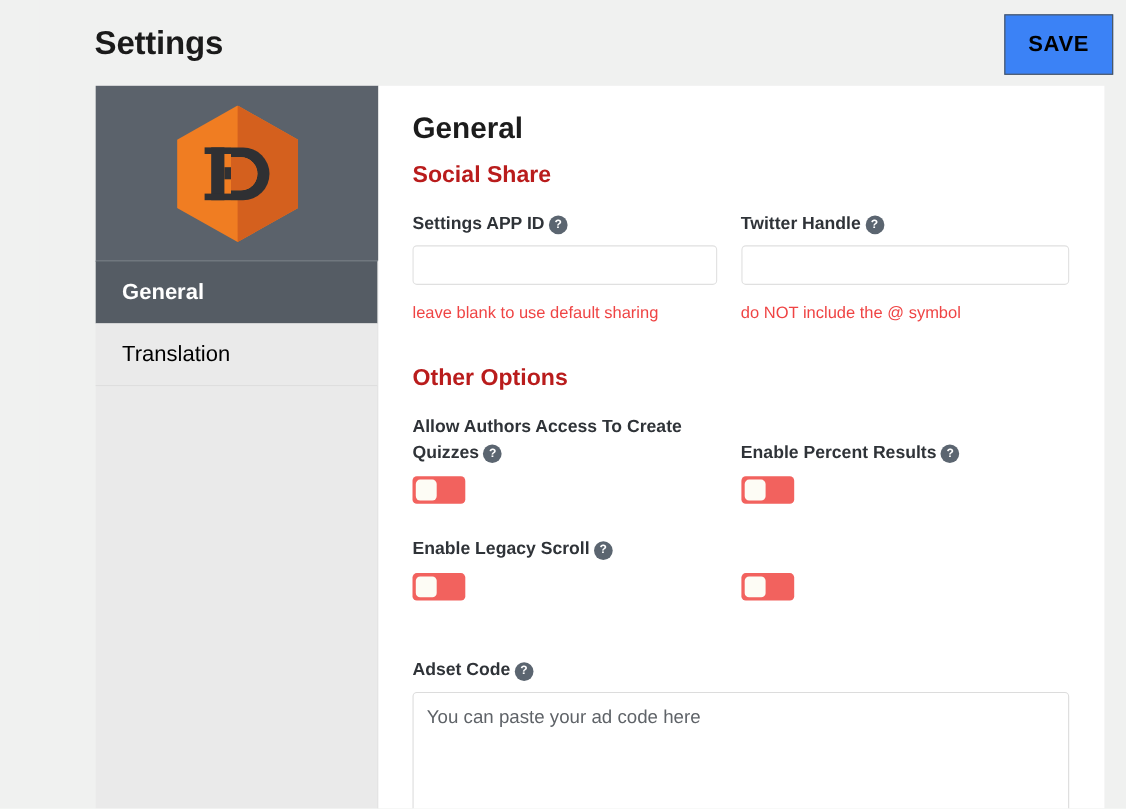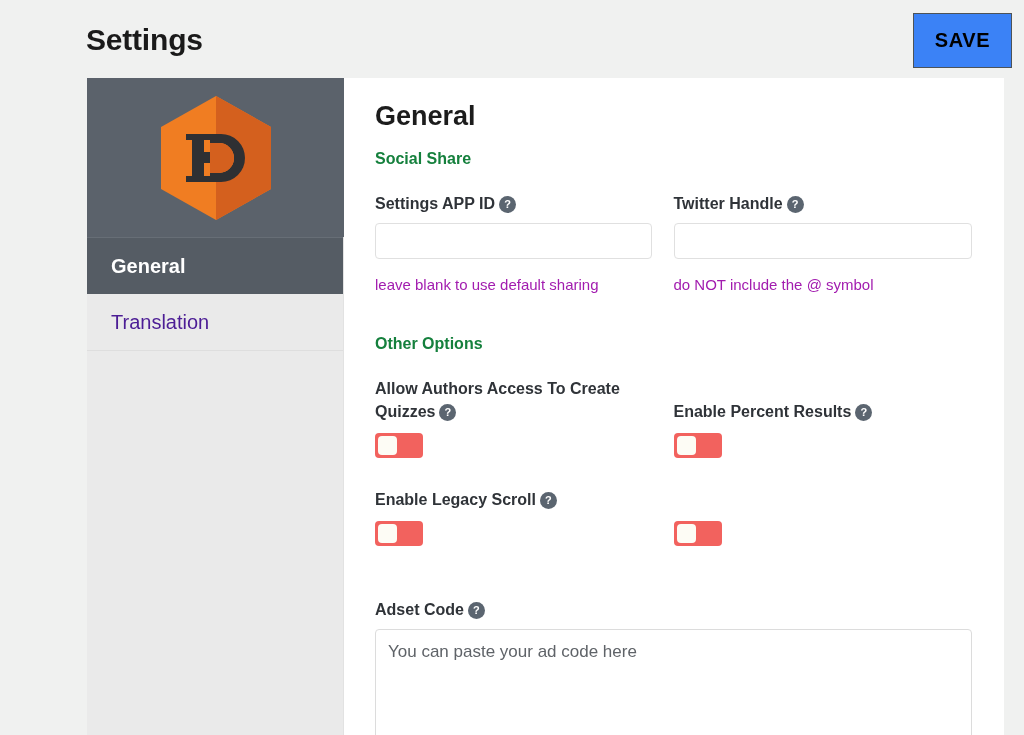--- a/index.html
+++ b/index.html
@@ -101,21 +101,21 @@
     border-top: 1px solid rgba(0,0,0,0.06);
   }
   .nav-item.active {
     background: #555c64;
     color: #ffffff;
     font-weight: bold;
     border-top: 1px solid #676e76;
   }
   .nav-item.inactive {
     background: #eaeaea;
-    color: #4c1d95;
+    color: #000000;
     font-weight: normal;
     border-bottom: 1px solid #dedede;
     border-top: none;
   }
 
   
   .content {
     position: absolute;
     left: 257px;
     top: 0;
@@ -127,23 +127,23 @@
   }
   .h-general {
     margin: 0 0 14px 0;
     font-size: 27px;
     font-weight: bold;
     color: #1c1c1c;
     line-height: 32px;
   }
   .h-section {
     margin: 0 0 20px 0;
-    font-size: 16px;
-    font-weight: bold;
-    color: #15803d;
+    font-size: 21px;
+    font-weight: bold;
+    color: #b91c1c;
     line-height: 26px;
   }
   .h-section.other { margin-top: 36px; margin-bottom: 20px; }
 
   .row {
     display: flex;
     width: 100%;
   }
   .col {
     width: 50%;
@@ -184,21 +184,21 @@
     border-radius: 4px;
     padding: 0 10px;
     font-size: 15px;
     color: #3c3c3c;
     font-family: "Liberation Sans", sans-serif;
     outline: none;
   }
   .hint {
     margin-top: 16px;
     font-size: 15px;
-    color: #a21caf;
+    color: #ef4444;
     line-height: 20px;
   }
 
   
   .toggle-block { margin-bottom: 30px; }
   .toggle-block .field-label { margin-bottom: 10px; }
   .toggle {
     width: 48px;
     height: 25px;
     background: #f2625e;

